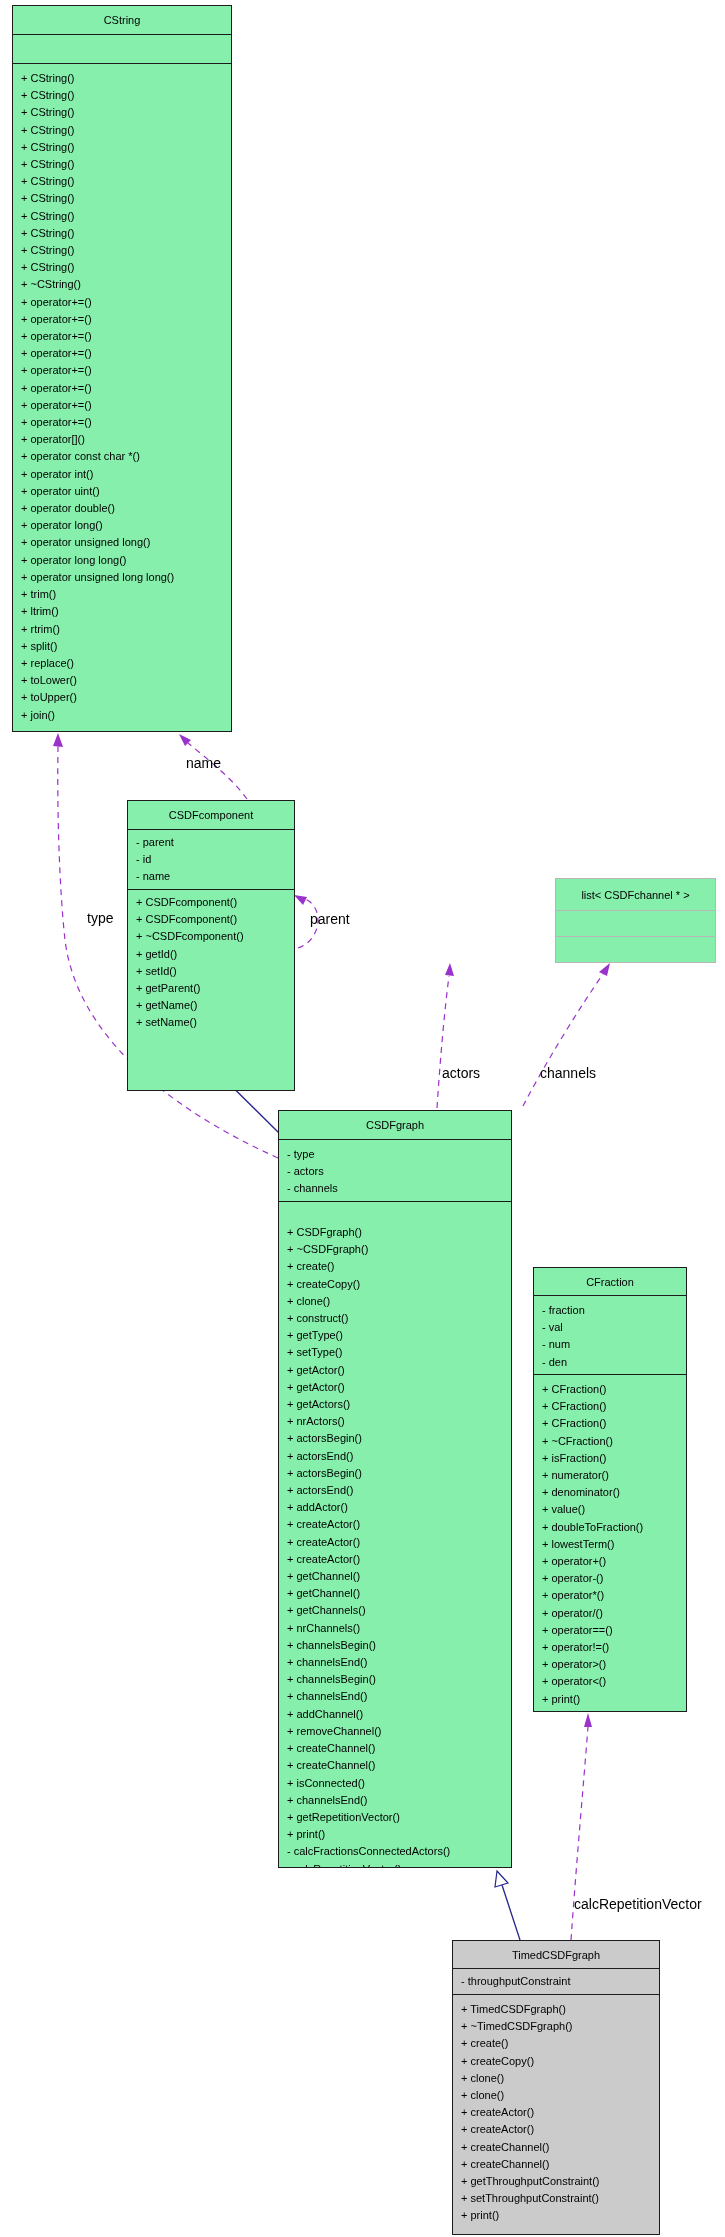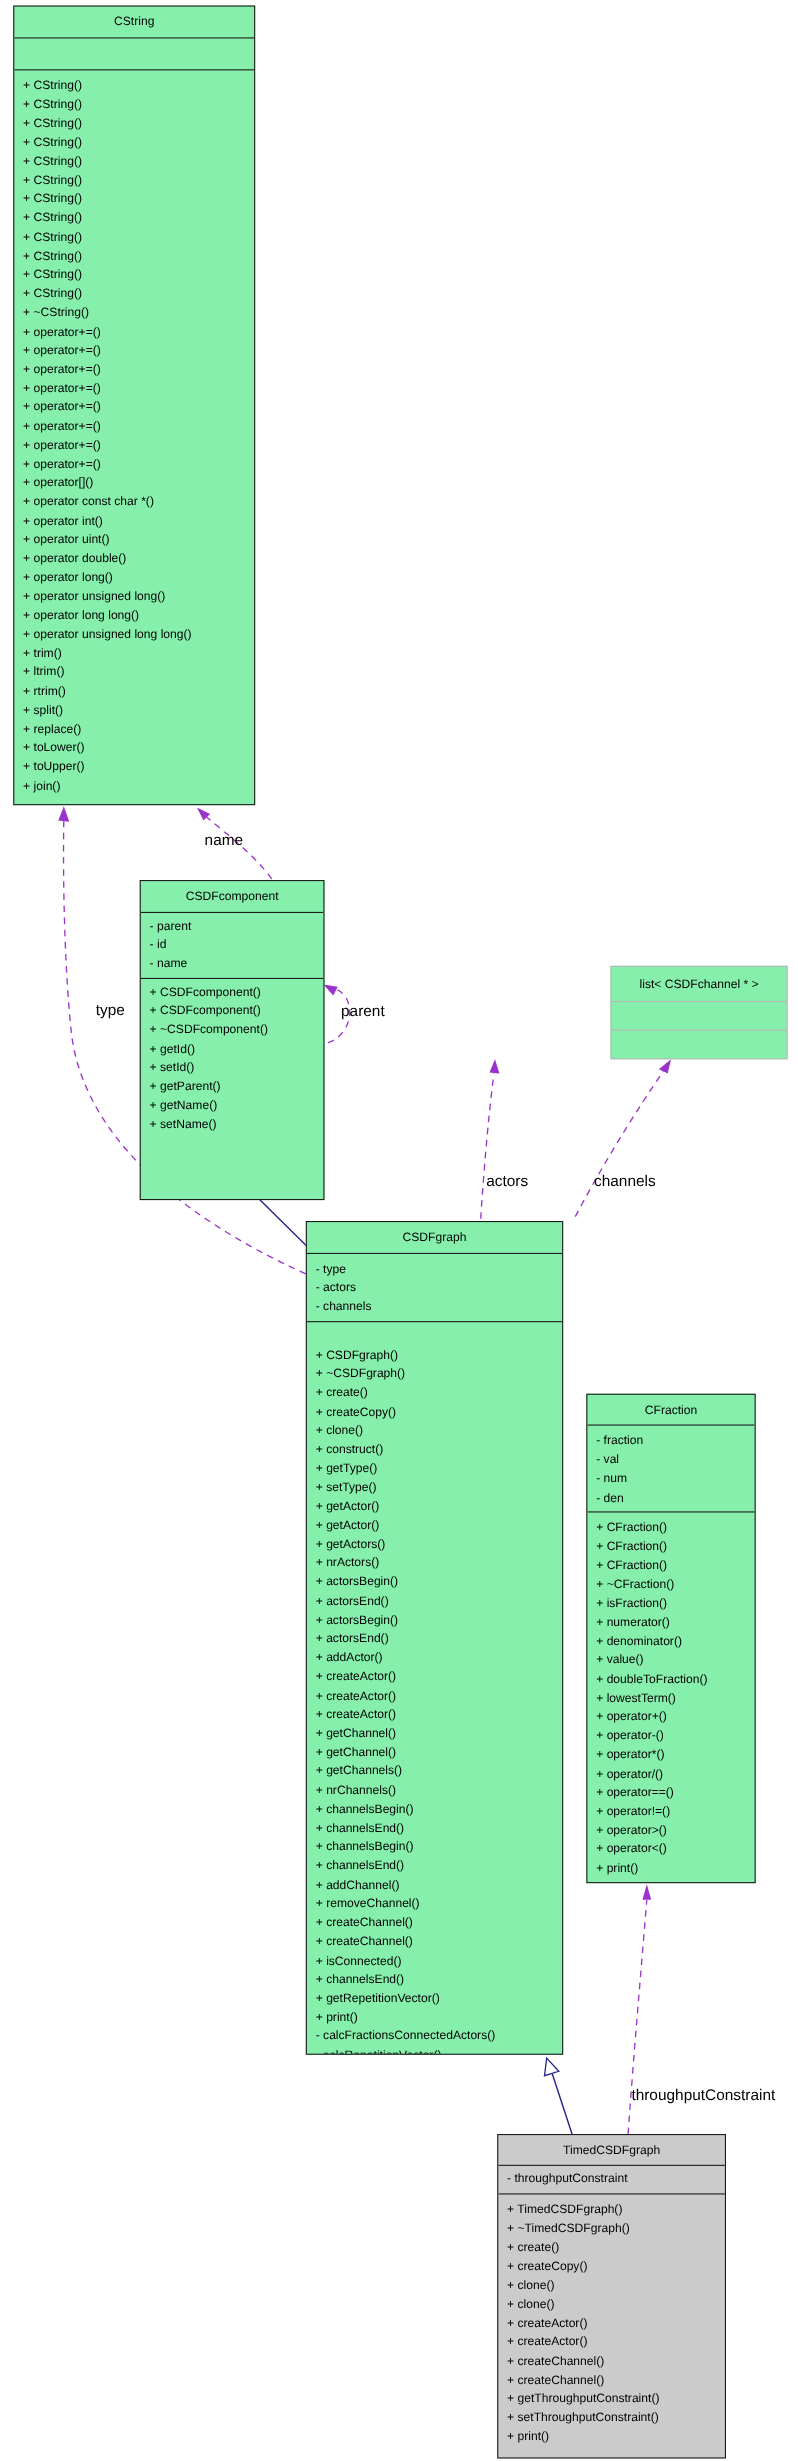--- a/index.html
+++ b/index.html
@@ -287,15 +287,15 @@
         <div class="member-line">+ setThroughputConstraint()</div>
         <div class="member-line">+ print()</div>
       </div>
   </div>
 
   <div class="edge-label" id="label-name">name</div>
   <div class="edge-label" id="label-type">type</div>
   <div class="edge-label" id="label-parent">parent</div>
   <div class="edge-label" id="label-actors">actors</div>
   <div class="edge-label" id="label-channels">channels</div>
-  <div class="edge-label" id="label-throughput">throughputConstraint</div>
+  <div class="edge-label" id="label-throughput">calcRepetitionVector</div>
 
 </div>
 
 </body></html>

